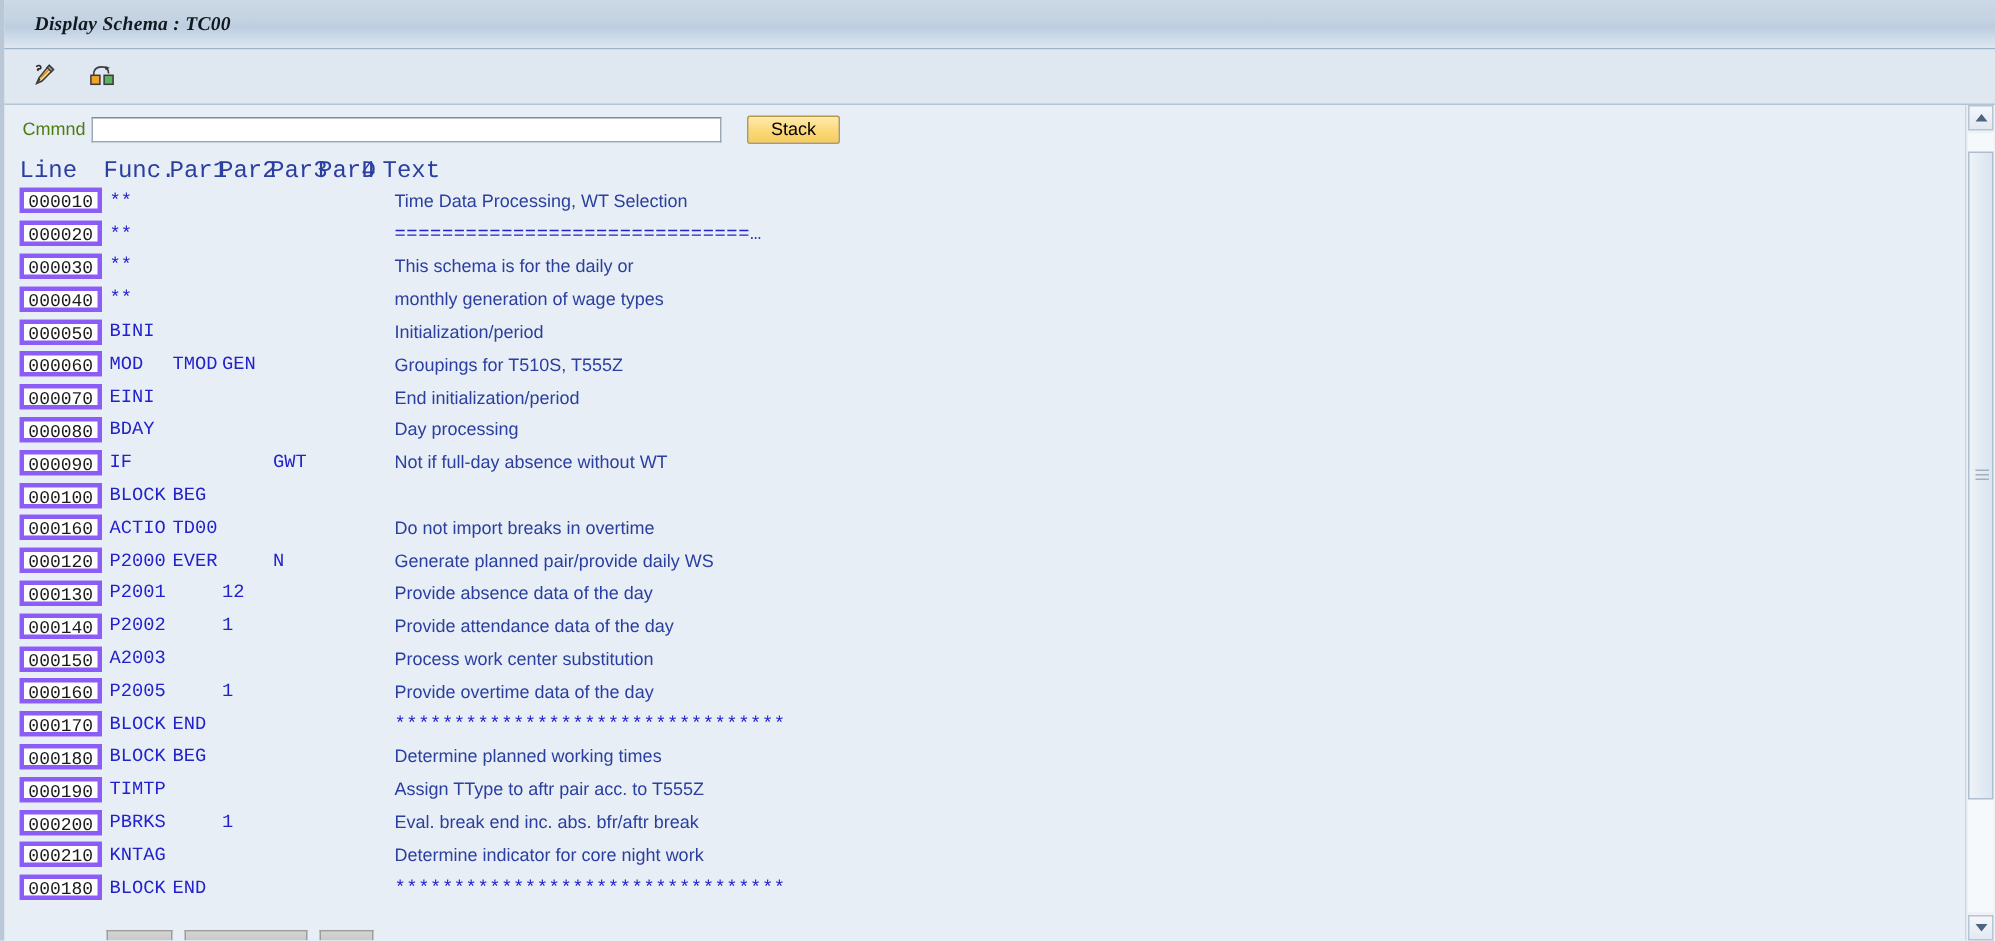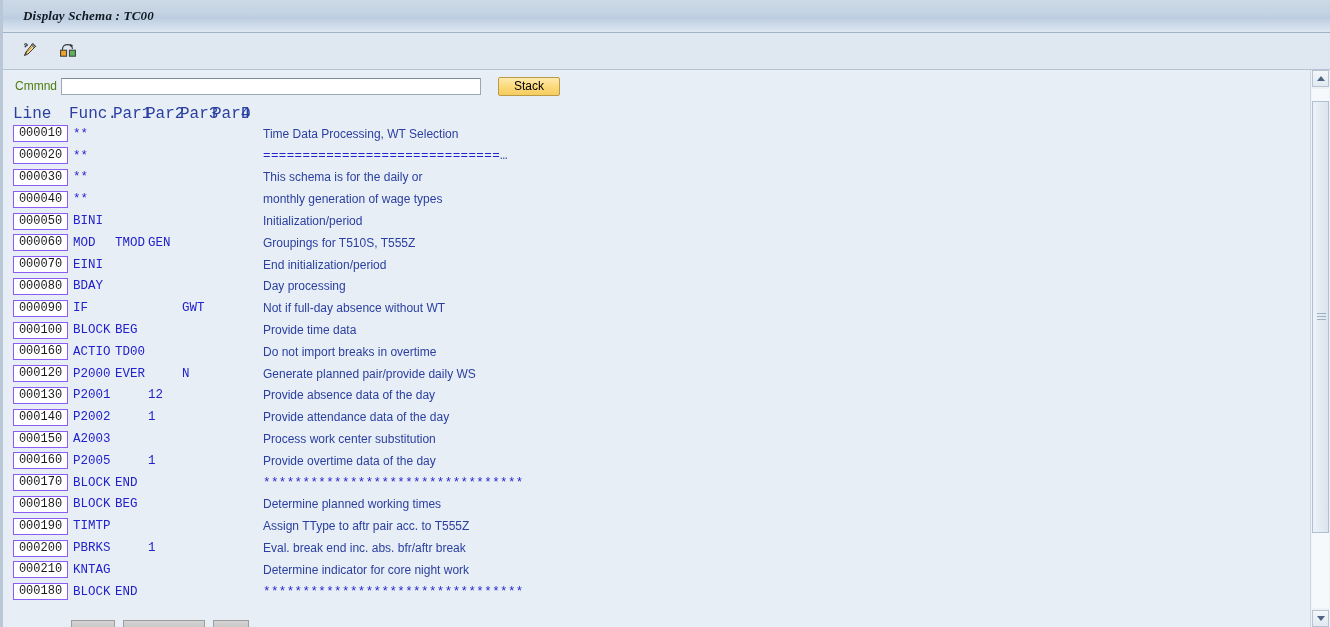--- a/index.html
+++ b/index.html
@@ -159,21 +159,21 @@
   .c-d      { width: 14px; flex: 0 0 14px; }
   .c-text   { flex: 1 1 auto; }
 
   .hdr .c-line { padding-left: 10px; }
 
   .row .lineno {
     display: inline-block;
     width: 55px;
     box-sizing: border-box;
     background: #ffffff;
-    border: 1px solid #8b5cf6;
+    border: 3px solid #8b5cf6;
     font-family: "Liberation Mono", monospace;
     font-size: 12px;
     line-height: 15px;
     height: 17px;
     text-align: center;
     color: #1a1a1a;
     letter-spacing: 0px;
   }
   .row .c-func, .row .c-p1, .row .c-p2,
   .row .c-p3, .row .c-p4, .row .c-d {
@@ -330,33 +330,34 @@
     <div class="grid">
 
       <div class="hdr">
         <div class="c-line">Line</div>
         <div class="c-func">Func.</div>
         <div class="c-p1">Par1</div>
         <div class="c-p2">Par2</div>
         <div class="c-p3">Par3</div>
         <div class="c-p4">Par4</div>
         <div class="c-d">D</div>
+        <div class="c-text">Text</div>
       </div>
 
       <div id="rows">
           <div class="row"><div class="c-line"><span class="lineno">000010</span></div><div class="c-func">**</div><div class="c-p1"></div><div class="c-p2"></div><div class="c-p3"></div><div class="c-p4"></div><div class="c-d"></div><div class="c-text"><span>Time Data Processing, WT Selection</span></div></div>
           <div class="row"><div class="c-line"><span class="lineno">000020</span></div><div class="c-func">**</div><div class="c-p1"></div><div class="c-p2"></div><div class="c-p3"></div><div class="c-p4"></div><div class="c-d"></div><div class="c-text sym"><span>==============================</span><span class="trunc">…</span></div></div>
           <div class="row"><div class="c-line"><span class="lineno">000030</span></div><div class="c-func">**</div><div class="c-p1"></div><div class="c-p2"></div><div class="c-p3"></div><div class="c-p4"></div><div class="c-d"></div><div class="c-text"><span>This schema is for the daily or</span></div></div>
           <div class="row"><div class="c-line"><span class="lineno">000040</span></div><div class="c-func">**</div><div class="c-p1"></div><div class="c-p2"></div><div class="c-p3"></div><div class="c-p4"></div><div class="c-d"></div><div class="c-text"><span>monthly generation of wage types</span></div></div>
           <div class="row"><div class="c-line"><span class="lineno">000050</span></div><div class="c-func">BINI</div><div class="c-p1"></div><div class="c-p2"></div><div class="c-p3"></div><div class="c-p4"></div><div class="c-d"></div><div class="c-text"><span>Initialization/period</span></div></div>
           <div class="row"><div class="c-line"><span class="lineno">000060</span></div><div class="c-func">MOD</div><div class="c-p1">TMOD</div><div class="c-p2">GEN</div><div class="c-p3"></div><div class="c-p4"></div><div class="c-d"></div><div class="c-text"><span>Groupings for T510S, T555Z</span></div></div>
           <div class="row"><div class="c-line"><span class="lineno">000070</span></div><div class="c-func">EINI</div><div class="c-p1"></div><div class="c-p2"></div><div class="c-p3"></div><div class="c-p4"></div><div class="c-d"></div><div class="c-text"><span>End initialization/period</span></div></div>
           <div class="row"><div class="c-line"><span class="lineno">000080</span></div><div class="c-func">BDAY</div><div class="c-p1"></div><div class="c-p2"></div><div class="c-p3"></div><div class="c-p4"></div><div class="c-d"></div><div class="c-text"><span>Day processing</span></div></div>
           <div class="row"><div class="c-line"><span class="lineno">000090</span></div><div class="c-func">IF</div><div class="c-p1"></div><div class="c-p2"></div><div class="c-p3">GWT</div><div class="c-p4"></div><div class="c-d"></div><div class="c-text"><span>Not if full-day absence without WT</span></div></div>
-          <div class="row"><div class="c-line"><span class="lineno">000100</span></div><div class="c-func">BLOCK</div><div class="c-p1">BEG</div><div class="c-p2"></div><div class="c-p3"></div><div class="c-p4"></div><div class="c-d"></div><div class="c-text"><span>Provide time data</span></div></div>
+          <div class="row"><div class="c-line"><span class="lineno">000100</span></div><div class="c-func">BLOCK</div><div class="c-p1">BEG</div><div class="c-p2"></div><div class="c-p3"></div><div class="c-p4"></div><div class="c-d"></div></div>
           <div class="row"><div class="c-line"><span class="lineno">000160</span></div><div class="c-func">ACTIO</div><div class="c-p1">TD00</div><div class="c-p2"></div><div class="c-p3"></div><div class="c-p4"></div><div class="c-d"></div><div class="c-text"><span>Do not import breaks in overtime</span></div></div>
           <div class="row"><div class="c-line"><span class="lineno">000120</span></div><div class="c-func">P2000</div><div class="c-p1">EVER</div><div class="c-p2"></div><div class="c-p3">N</div><div class="c-p4"></div><div class="c-d"></div><div class="c-text"><span>Generate planned pair/provide daily WS</span></div></div>
           <div class="row"><div class="c-line"><span class="lineno">000130</span></div><div class="c-func">P2001</div><div class="c-p1"></div><div class="c-p2">12</div><div class="c-p3"></div><div class="c-p4"></div><div class="c-d"></div><div class="c-text"><span>Provide absence data of the day</span></div></div>
           <div class="row"><div class="c-line"><span class="lineno">000140</span></div><div class="c-func">P2002</div><div class="c-p1"></div><div class="c-p2">1</div><div class="c-p3"></div><div class="c-p4"></div><div class="c-d"></div><div class="c-text"><span>Provide attendance data of the day</span></div></div>
           <div class="row"><div class="c-line"><span class="lineno">000150</span></div><div class="c-func">A2003</div><div class="c-p1"></div><div class="c-p2"></div><div class="c-p3"></div><div class="c-p4"></div><div class="c-d"></div><div class="c-text"><span>Process work center substitution</span></div></div>
           <div class="row"><div class="c-line"><span class="lineno">000160</span></div><div class="c-func">P2005</div><div class="c-p1"></div><div class="c-p2">1</div><div class="c-p3"></div><div class="c-p4"></div><div class="c-d"></div><div class="c-text"><span>Provide overtime data of the day</span></div></div>
           <div class="row"><div class="c-line"><span class="lineno">000170</span></div><div class="c-func">BLOCK</div><div class="c-p1">END</div><div class="c-p2"></div><div class="c-p3"></div><div class="c-p4"></div><div class="c-d"></div><div class="c-text sym"><span>*********************************</span></div></div>
           <div class="row"><div class="c-line"><span class="lineno">000180</span></div><div class="c-func">BLOCK</div><div class="c-p1">BEG</div><div class="c-p2"></div><div class="c-p3"></div><div class="c-p4"></div><div class="c-d"></div><div class="c-text"><span>Determine planned working times</span></div></div>
           <div class="row"><div class="c-line"><span class="lineno">000190</span></div><div class="c-func">TIMTP</div><div class="c-p1"></div><div class="c-p2"></div><div class="c-p3"></div><div class="c-p4"></div><div class="c-d"></div><div class="c-text"><span>Assign TType to aftr pair acc. to T555Z</span></div></div>
           <div class="row"><div class="c-line"><span class="lineno">000200</span></div><div class="c-func">PBRKS</div><div class="c-p1"></div><div class="c-p2">1</div><div class="c-p3"></div><div class="c-p4"></div><div class="c-d"></div><div class="c-text"><span>Eval. break end inc. abs. bfr/aftr break</span></div></div>

